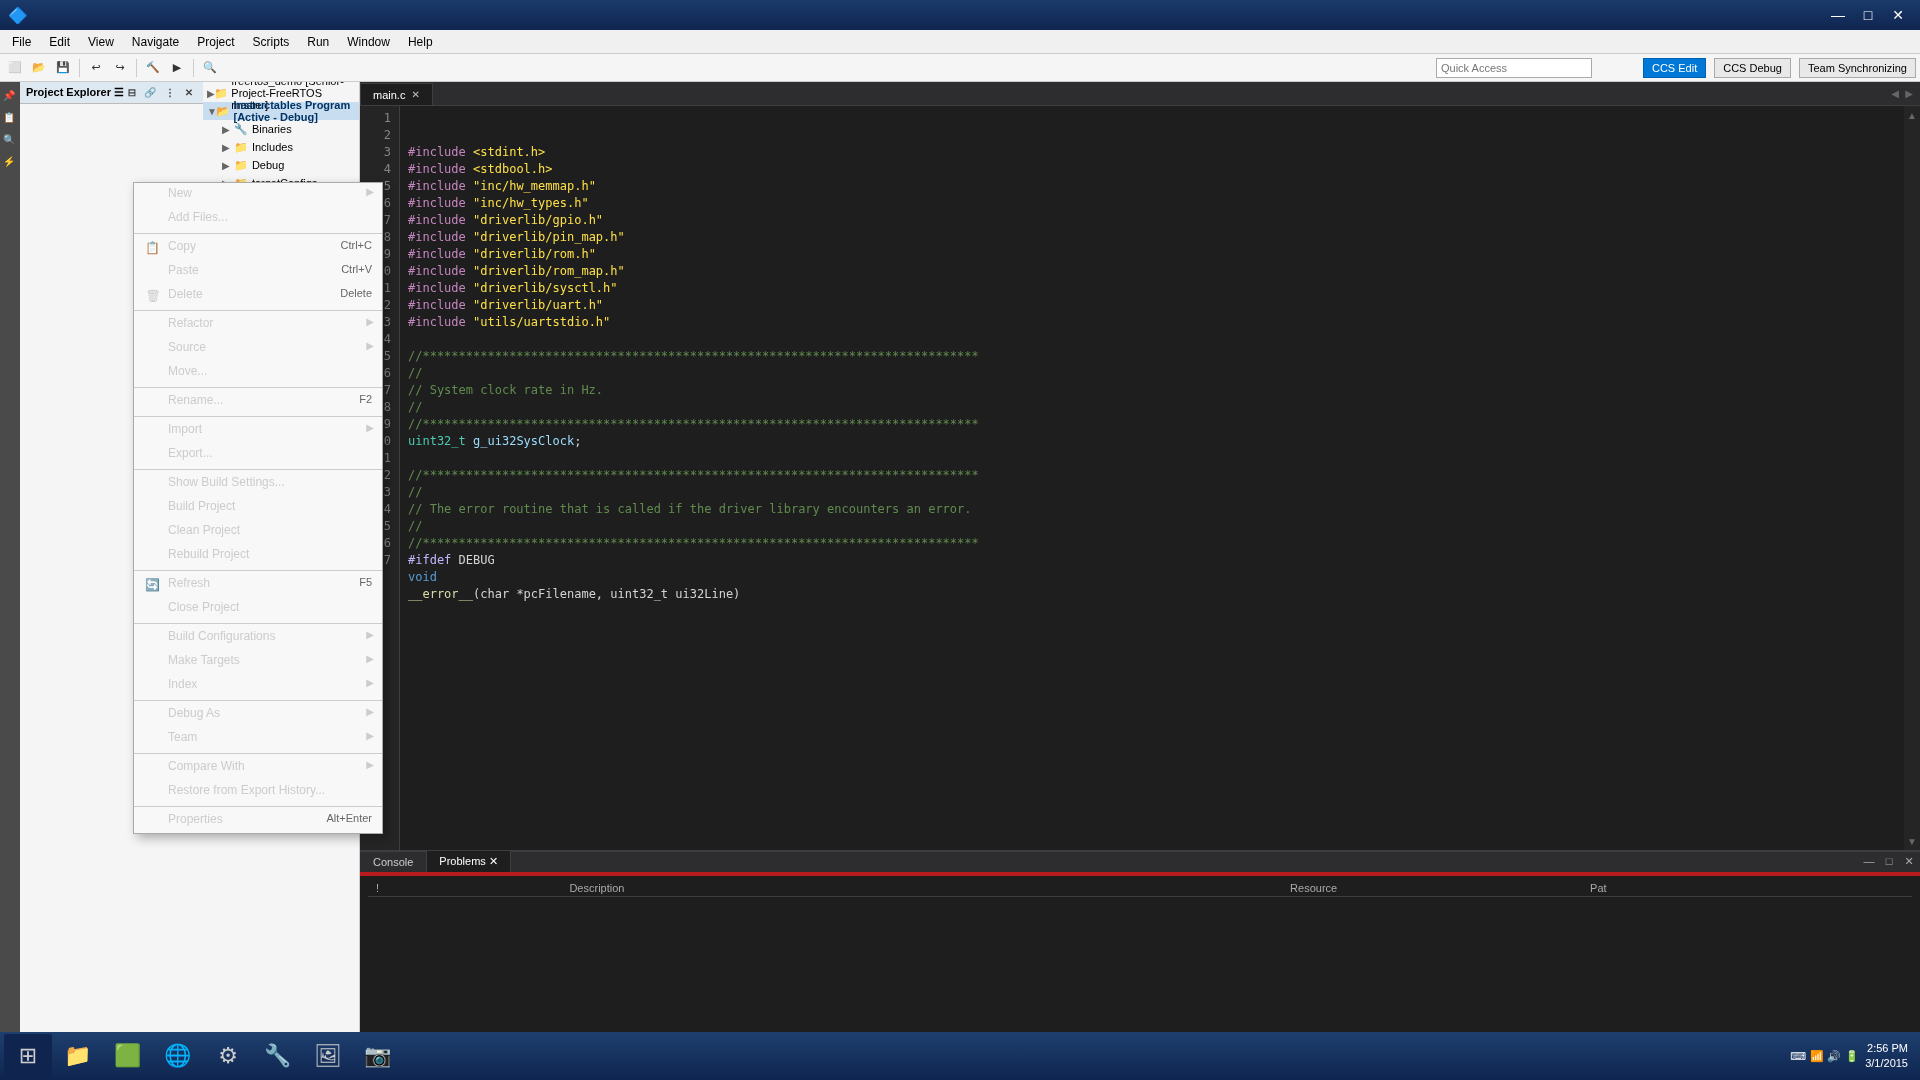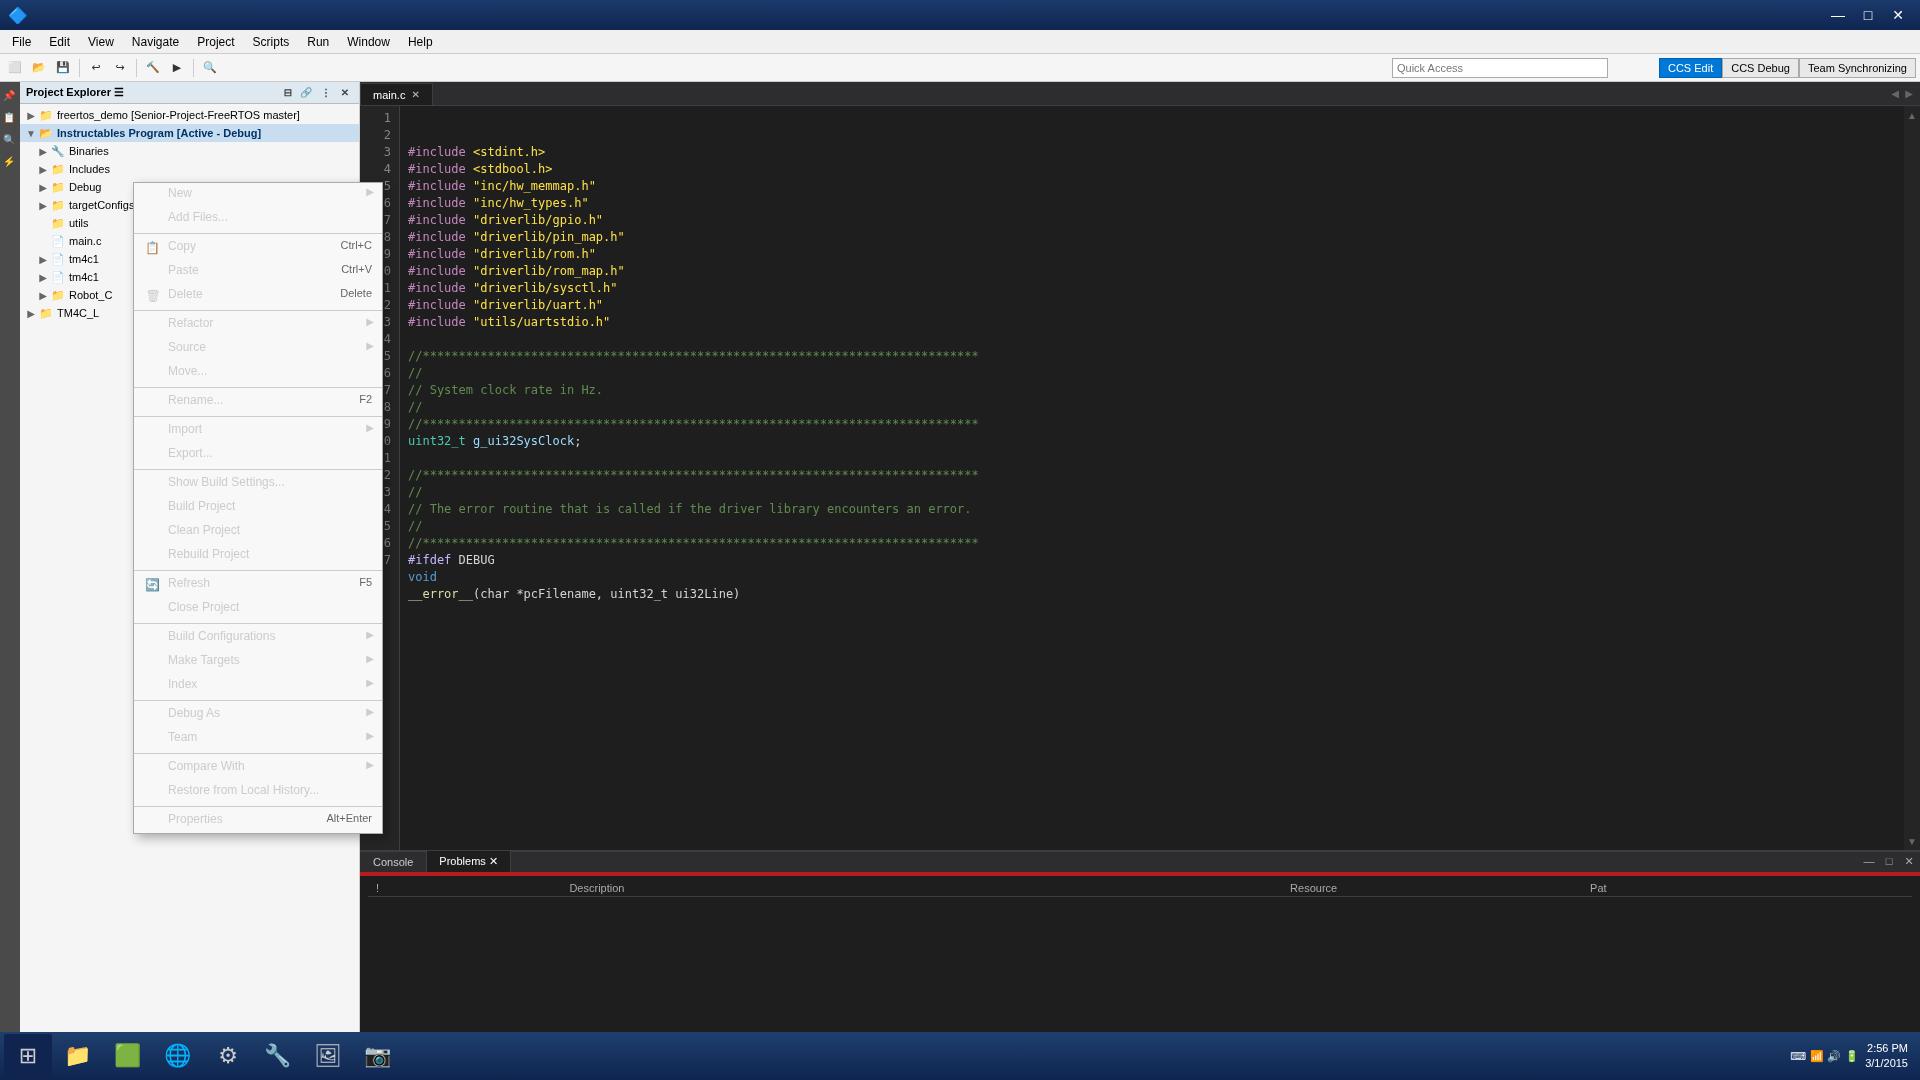--- a/index.html
+++ b/index.html
@@ -56,29 +56,29 @@
       width: 22px; height: 22px;
       display: flex; align-items: center; justify-content: center;
       cursor: pointer; border: 1px solid transparent;
       font-size: 11px; color: #333;
     }
     .toolbar-sep { width: 1px; height: 18px; background: #ccc; margin: 0 3px; }
     .quick-access-box {
       margin-left: auto;
       border: 1px solid #aaa;
       background: #fff;
-      width: 216px;
+      width: 156px;
       height: 20px;
       display: flex;
       align-items: center;
       padding: 0 4px;
       font-size: 11px;
       color: #777;
     }
-    .perspective-btns { display: flex; align-items: center; gap: 0; margin-left: 8px; padding-left: 41px; }
+    .perspective-btns { display: flex; align-items: center; gap: 8px; margin-left: 8px; padding-left: 41px; }
     .perspective-btn {
       padding: 1px 8px;
       font-size: 11px;
       border: 1px solid #aaa;
       cursor: pointer;
       background: #e8e8e8;
       color: #000;
       height: 20px;
       display: flex; align-items: center;
     }
@@ -102,21 +102,21 @@
       gap: 4px;
     }
     .left-icon { width: 18px; height: 18px; display: flex; align-items: center; justify-content: center; cursor: pointer; color: #ccc; font-size: 10px; }
 
     
     #project-explorer {
       width: 340px;
       background: #f5f5f5;
       border-right: 1px solid #ccc;
       display: flex;
-      flex-direction: column;
+      flex-direction: row;
       position: relative;
     }
     #pe-header {
       background: #dde8f0;
       padding: 3px 6px;
       font-size: 11px;
       font-weight: bold;
       color: #000;
       display: flex;
       align-items: center;
@@ -584,21 +584,21 @@
           <span class="ctx-icon"></span>
           <span>Team</span>
         </div>
         <div class="ctx-separator"></div>
         <div class="ctx-item has-submenu">
           <span class="ctx-icon"></span>
           <span>Compare With</span>
         </div>
         <div class="ctx-item">
           <span class="ctx-icon"></span>
-          <span>Restore from Local History...</span>
+          <span>Restore from Export History...</span>
         </div>
         <div class="ctx-separator"></div>
         <div class="ctx-item">
           <span class="ctx-icon"></span>
           <span>Properties</span>
           <span class="ctx-shortcut">Alt+Enter</span>
         </div>
       </div>
   </div>
 

